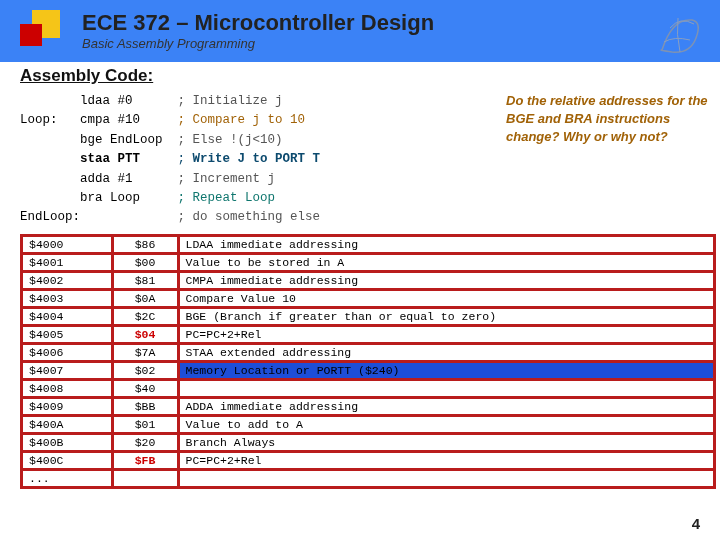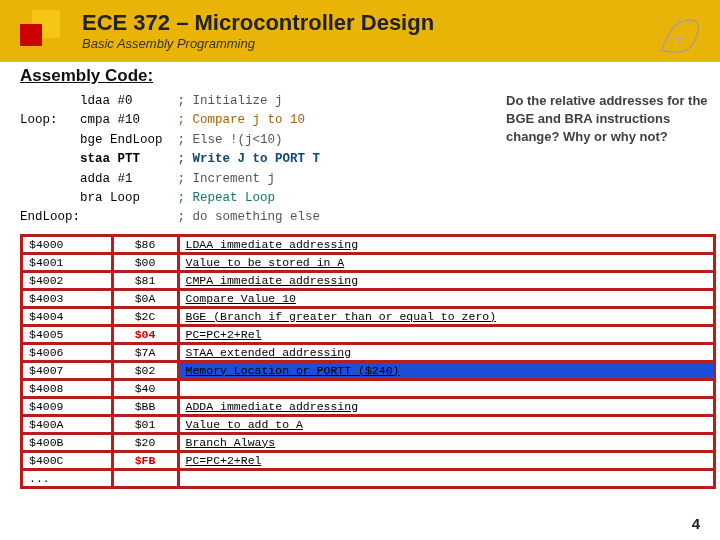--- a/index.html
+++ b/index.html
@@ -7,21 +7,21 @@
       width: 720px;
       height: 540px;
       background: #fff;
       font-family: Arial, sans-serif;
       overflow: hidden;
       position: relative;
     }
 
     
     .header {
-      background: #eab308;
+      background: #3b82f6;
       padding: 10px 20px 4px 20px;
       display: flex;
       align-items: flex-start;
     }
     .header-left {
       display: flex;
       align-items: flex-start;
     }
     .logo-block {
       width: 48px;
@@ -90,21 +90,22 @@
     .code-line {
       white-space: pre;
     }
     .code-bold {
       font-weight: bold;
     }
 
     
     .annotation {
       font-size: 13px;
-      color: #404040;
+      font-style: italic;
+      color: #a16207;
       max-width: 210px;
       line-height: 1.4;
       font-weight: bold;
       flex-shrink: 0;
     }
 
     
     .mem-table {
       border-collapse: collapse;
       font-family: 'Courier New', monospace;
@@ -120,21 +121,20 @@
       color: #000;
       font-weight: normal;
       min-width: 55px;
     }
     .mem-table tr td:nth-child(2) {
       min-width: 40px;
       text-align: center;
     }
     .mem-table tr td:nth-child(3) {
       min-width: 320px;
-      text-decoration: underline;
     }
     .highlight-red {
       color: #CC0000;
       font-weight: bold;
     }
     .highlight-blue {
       background: #1d4ed8;
       border-radius: 6px;
     }
 

